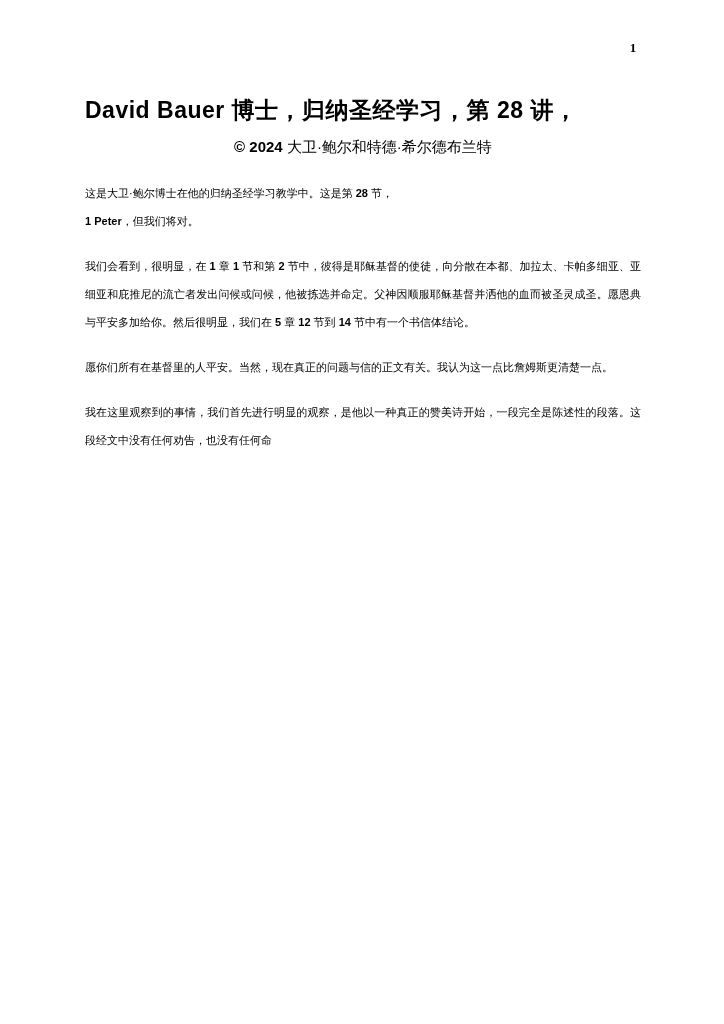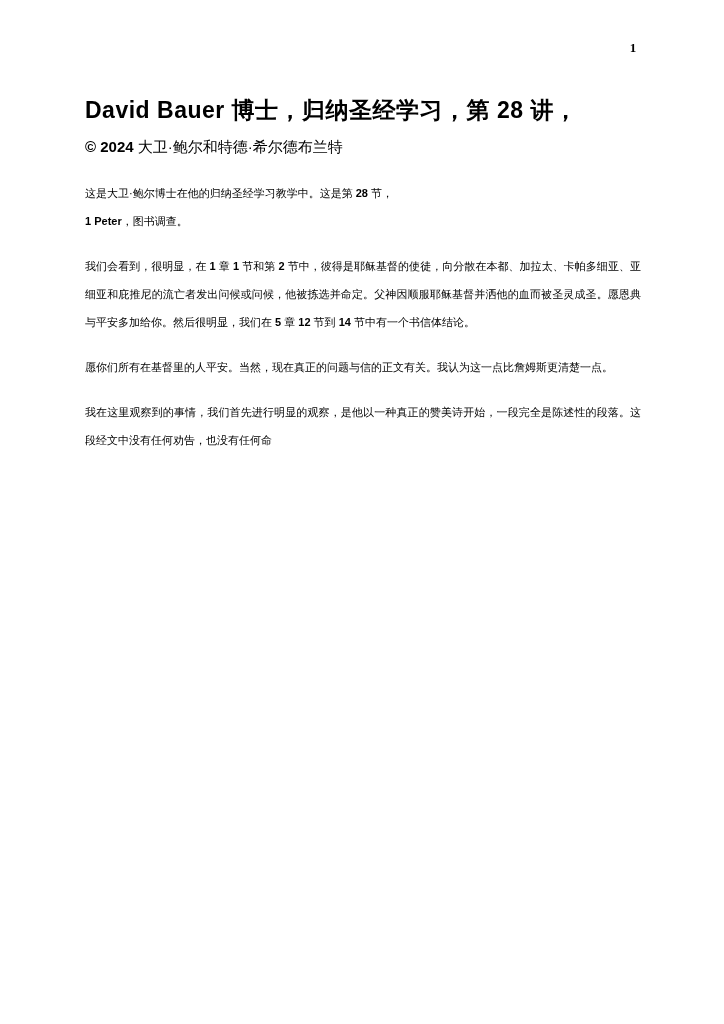--- a/index.html
+++ b/index.html
@@ -37,20 +37,21 @@
   .doc-title {
     margin-top: 89px;
     text-align: left;
     font-weight: 700;
     font-size: 23px;
     line-height: 42px;
     letter-spacing: 0.5px;
   }
   .byline {
     margin-top: 5px;
+    text-align: center;
     font-size: 15px;
     line-height: 22px;
   }
   .body-text {
     margin-top: 21px;
     font-size: 11px;
   }
   .para {
     margin: 0 0 17px 0;
     line-height: 28px;
@@ -72,20 +73,20 @@
 
   <div class="content">
 
     <div class="doc-title">
       <div>David Bauer 博士，归纳圣经学习，第 28 讲，</div>
     </div>
 
     <div class="byline"><span class="b">© 2024 </span><span>大卫·鲍尔和特德·希尔德布兰特</span></div>
 
     <div class="body-text">
-        <p class="para"><span>这是大卫·鲍尔博士在他的归纳圣经学习教学中。这是第 </span><span class="b">28</span><span> 节，</span><br><span class="b">1 Peter</span><span>，图书调查。</span></p>
+        <p class="para"><span>这是大卫·鲍尔博士在他的归纳圣经学习教学中。这是第 </span><span class="b">28</span><span> 节，</span><br><span class="b">1 Peter</span><span>，但我们将对。</span></p>
         <p class="para"><span>我们会看到，很明显，在 </span><span class="b">1</span><span> 章 </span><span class="b">1</span><span> 节和第 </span><span class="b">2</span><span> 节中，彼得是耶稣基督的使徒，向分散在本都、加拉太、卡帕多细亚、亚细亚和庇推尼的流亡者发出问候或问候，他被拣选并命定。父神因顺服耶稣基督并洒他的血而被圣灵成圣。愿恩典与平安多加给你。然后很明显，我们在 </span><span class="b">5</span><span> 章 </span><span class="b">12</span><span> 节到 </span><span class="b">14</span><span> 节中有一个书信体结论。</span></p>
         <p class="para"><span>愿你们所有在基督里的人平安。当然，现在真正的问题与信的正文有关。我认为这一点比詹姆斯更清楚一点。</span></p>
         <p class="para"><span>我在这里观察到的事情，我们首先进行明显的观察，是他以一种真正的赞美诗开始，一段完全是陈述性的段落。这段经文中没有任何劝告，也没有任何命</span></p>
       </div>
 
   </div>
 </div>
 
 </body></html>

